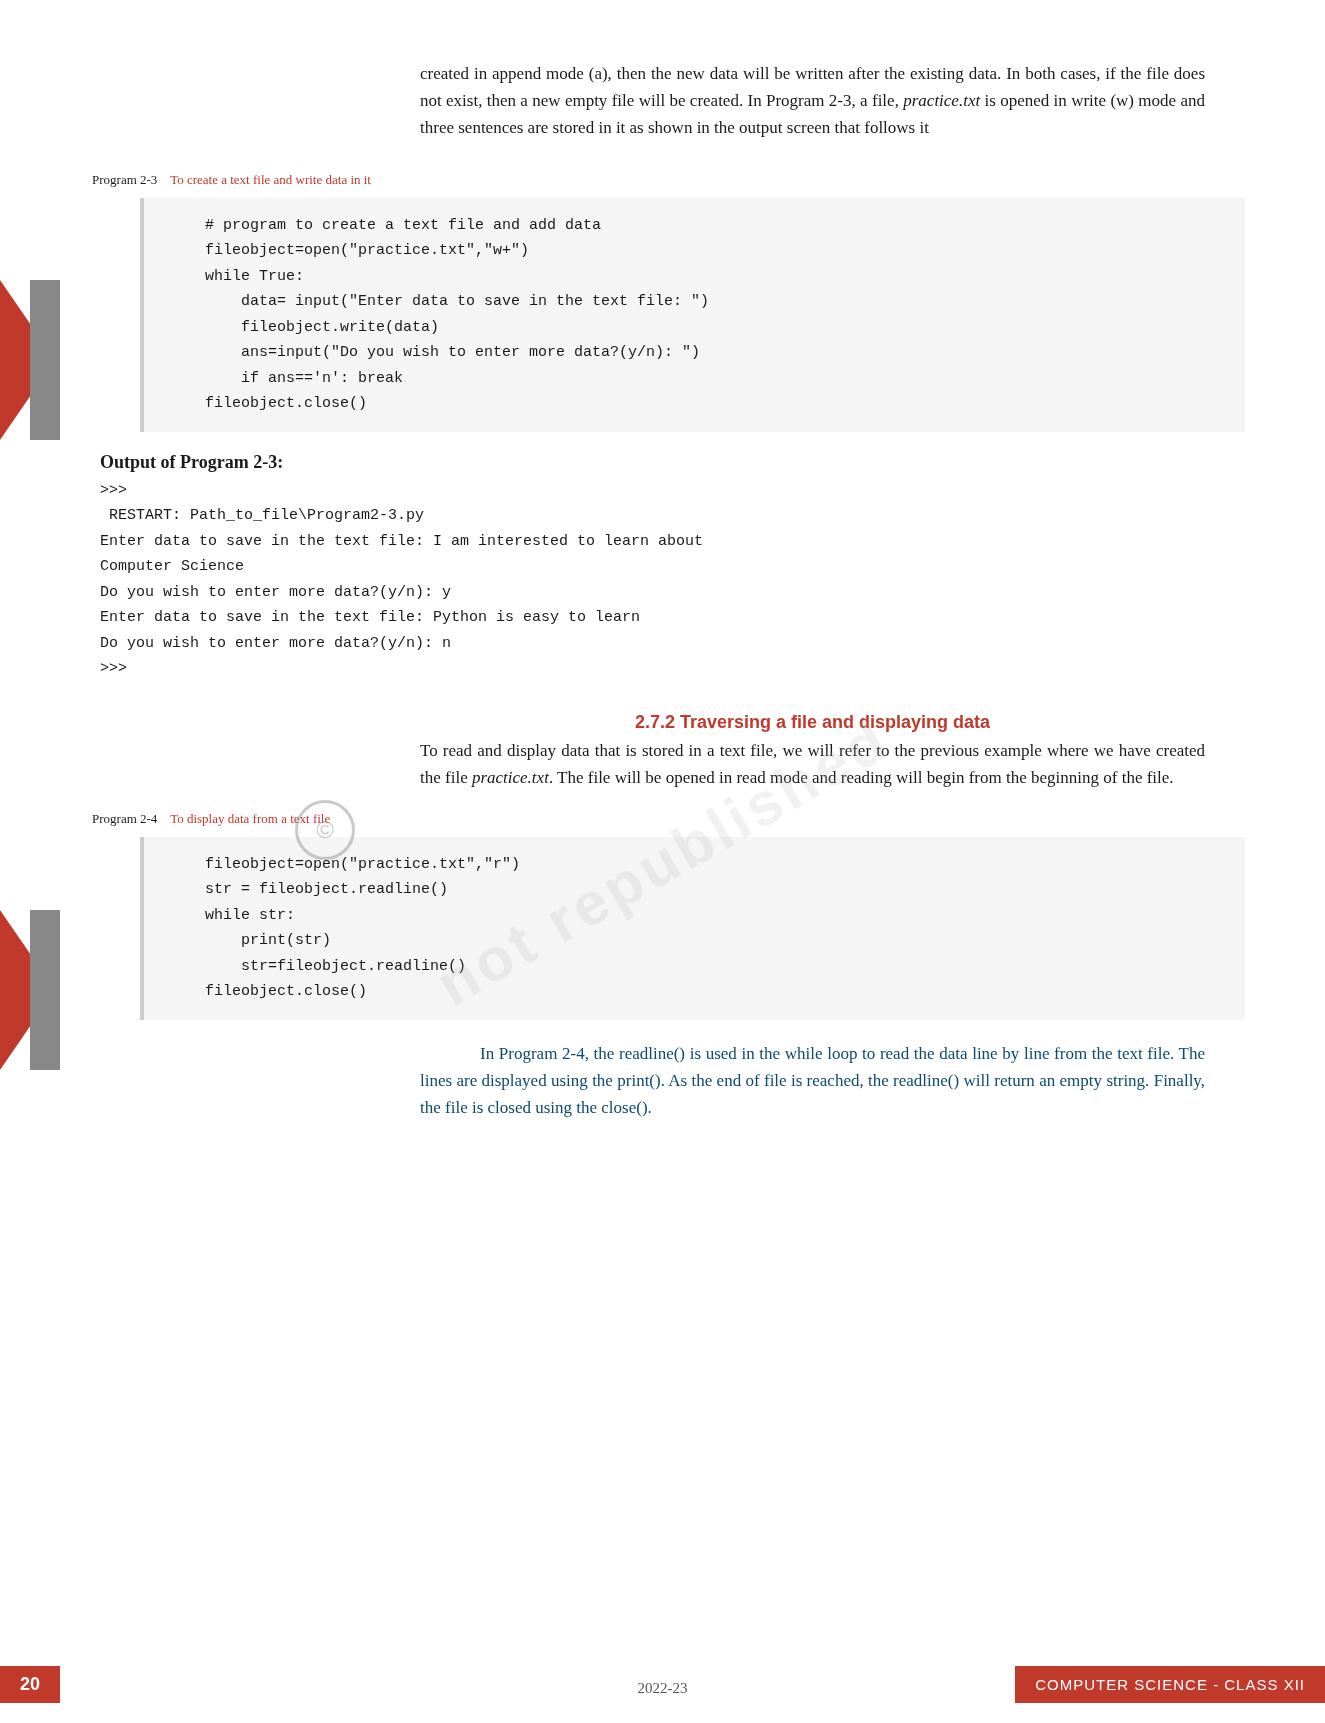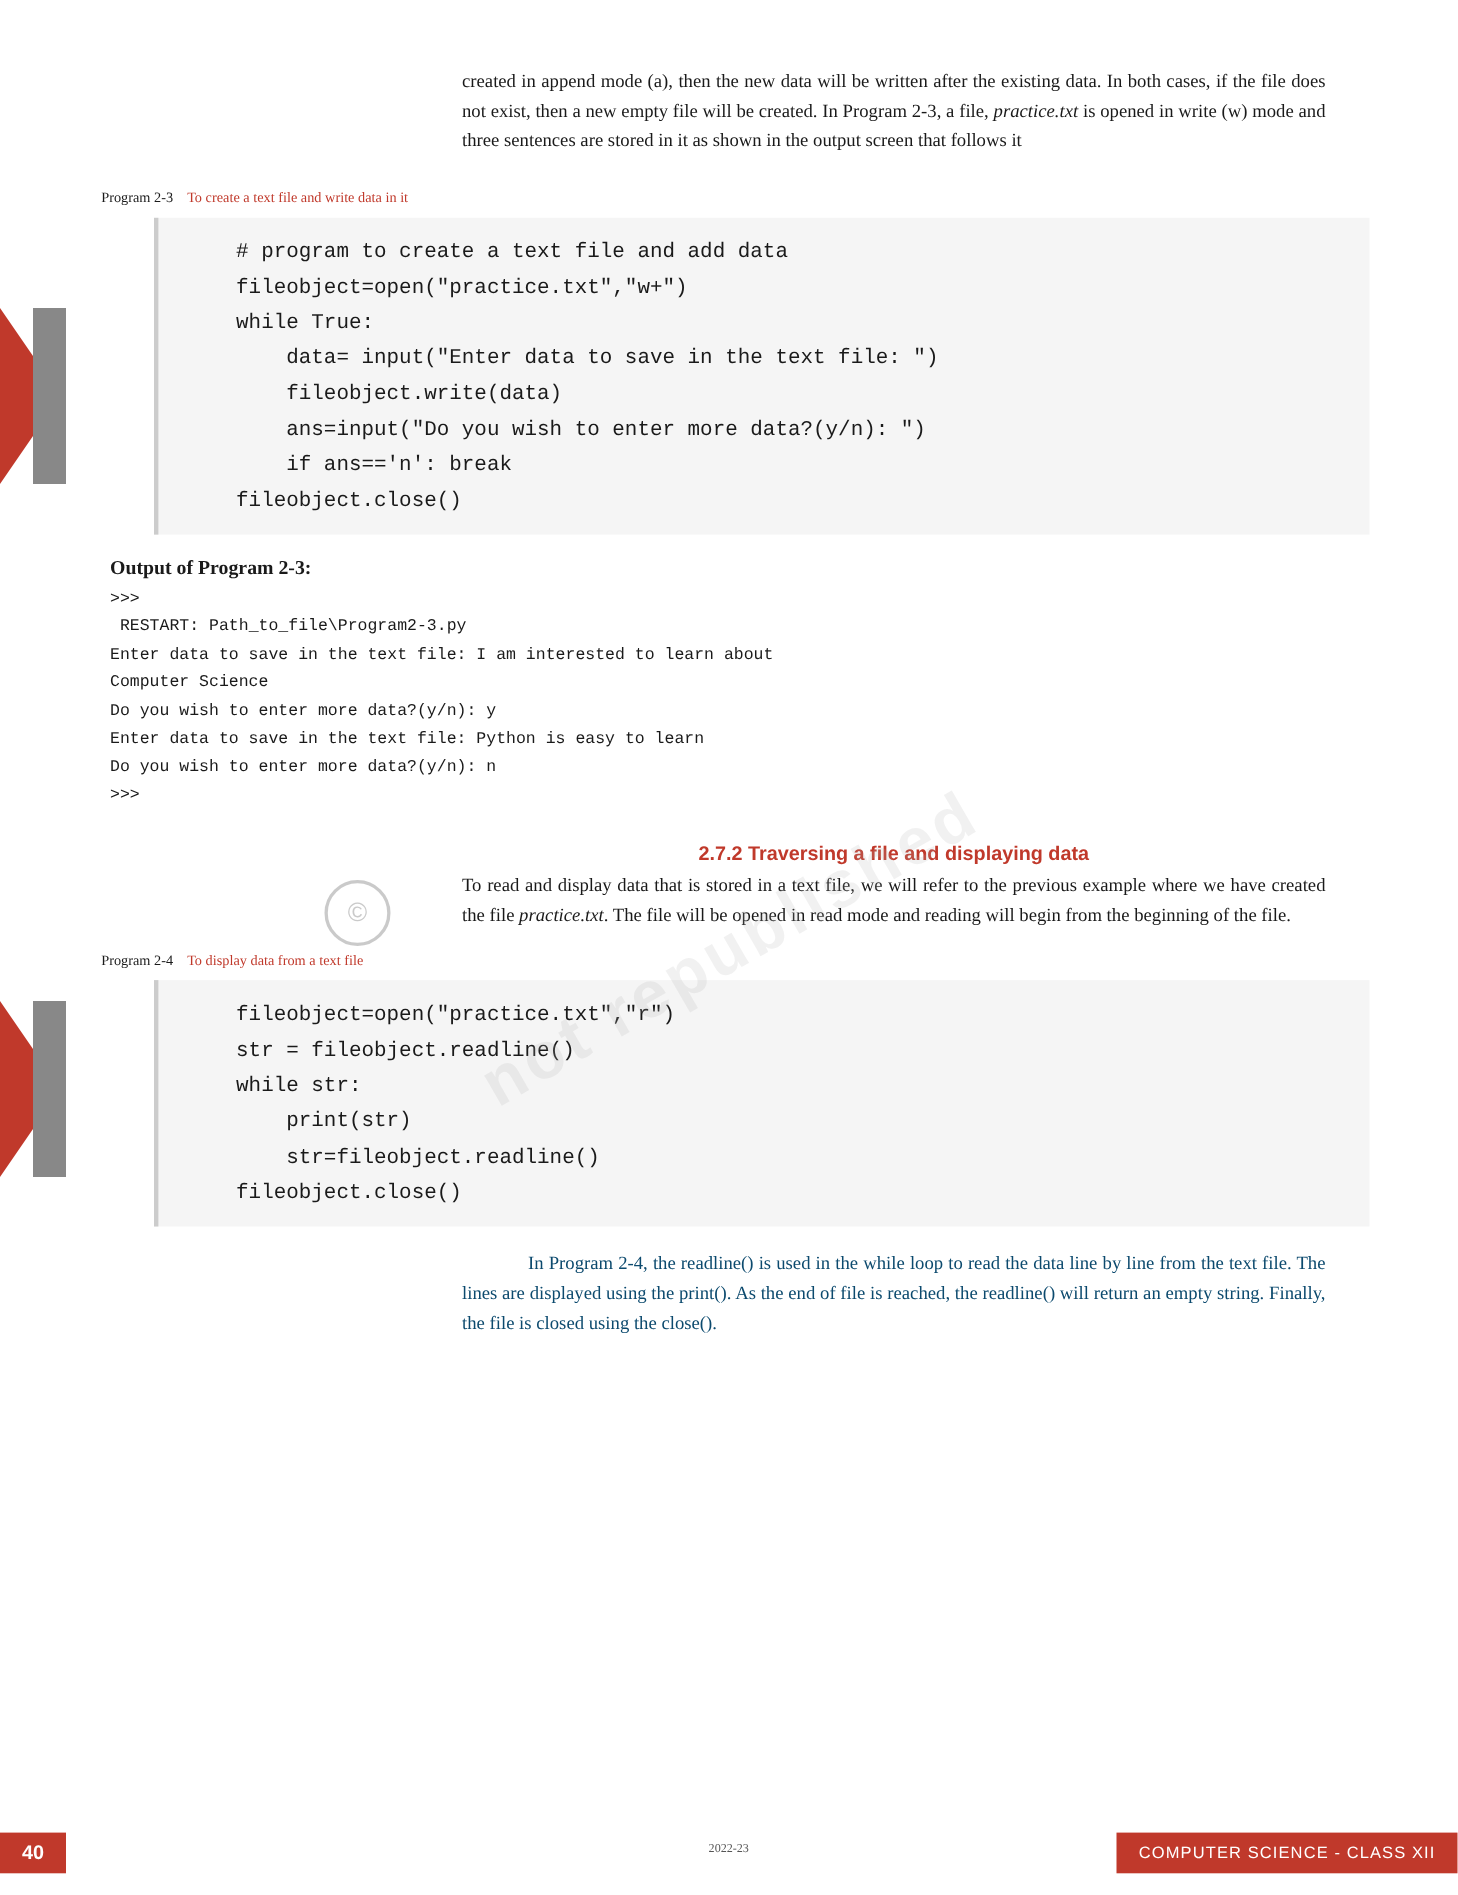--- a/index.html
+++ b/index.html
@@ -103,21 +103,21 @@
       color: #c0392b;
     }
 
     
     .code-block {
       background: #f5f5f5;
       border-left: 4px solid #cccccc;
       padding: 15px 25px;
       margin: 10px 20px 20px 60px;
       font-family: 'Courier New', Courier, monospace;
-      font-size: 19px;
+      font-size: 15px;
       line-height: 1.7;
       color: #1a1a1a;
       white-space: pre;
     }
 
     
     .output-label {
       font-size: 18px;
       font-weight: bold;
       color: #1a1a1a;
@@ -193,26 +193,26 @@
       color: #ffffff;
       font-size: 18px;
       font-weight: bold;
       padding: 8px 20px;
       font-family: Arial, sans-serif;
       min-width: 60px;
       text-align: center;
     }
 
     .footer-center {
-      font-size: 11px;
+      font-size: 15px;
       color: #555555;
       position: absolute;
       left: 50%;
       transform: translateX(-50%);
-      bottom: 16px;
+      bottom: 6px;
     }
 
     .footer-right {
       display: flex;
       align-items: center;
     }
 
     .footer-title-box {
       background: #c0392b;
       color: #ffffff;
@@ -327,21 +327,21 @@
         print(str)
         str=fileobject.readline()
     fileobject.close()</div>
 
     <div class="body-paragraph-indented">In Program 2-4, the readline() is used in the while loop to read the data line by line from the text file. The lines are displayed using the print(). As the end of file is reached, the readline() will return an empty string. Finally, the file is closed using the close().</div>
 
   </div>
 
   <div class="footer">
     <div class="footer-left">
-      <div class="footer-page-box">40</div>
+      <div class="footer-page-box">20</div>
     </div>
     <div class="footer-center">2022-23</div>
     <div class="footer-right">
       <div class="footer-title-box">Computer Science - Class XII</div>
     </div>
   </div>
 
 </div>
 
 </body></html>

